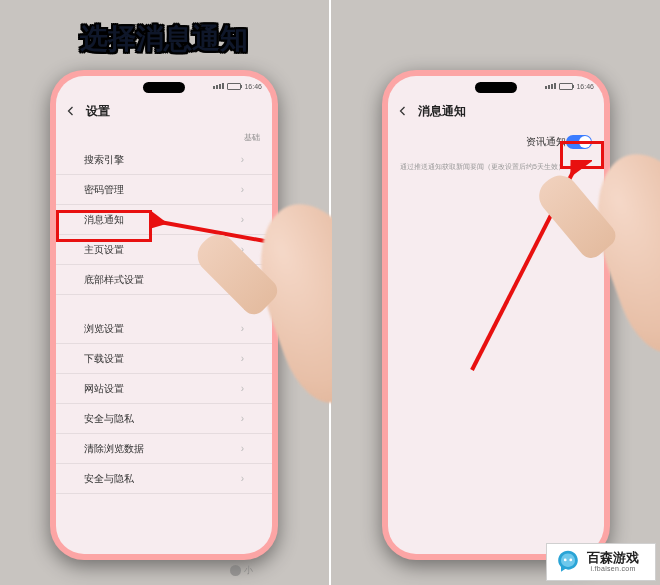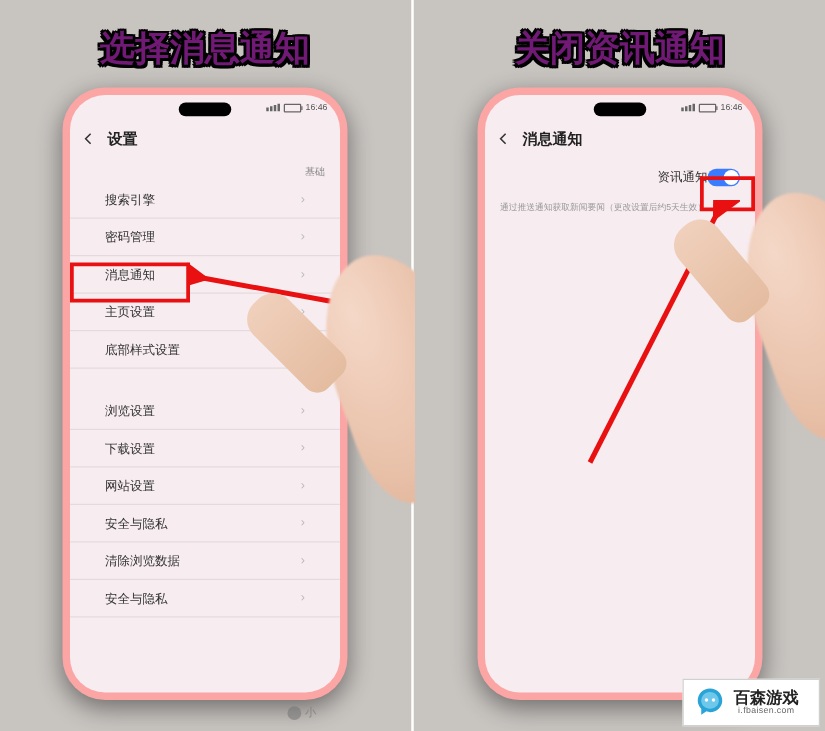--- a/index.html
+++ b/index.html
@@ -28,21 +28,21 @@
       height: 585px;
       background: #fff;
     }
     .title-banner {
       position: absolute;
       top: 20px;
       left: 50%;
       transform: translateX(-50%);
       font-size: 28px;
       font-weight: 700;
-      color: #701a75;
+      color: #0f172a;
       text-shadow: -2px -2px 0 #000, 2px -2px 0 #000, -2px 2px 0 #000, 2px 2px 0 #000, 0 -2px 0 #000, 0 2px 0 #000, -2px 0 0 #000, 2px 0 0 #000;
       white-space: nowrap;
     }
     .phone {
       position: absolute;
       top: 70px;
       left: 50%;
       transform: translateX(-50%);
       width: 228px;
       height: 490px;
@@ -314,21 +314,20 @@
   <div class="hand" style="right:-50px; top:200px;"></div>
   <div class="finger" style="right:40px; top:215px; transform: rotate(-45deg);"></div>
 
   <div class="wx-mark left-m">
     <span class="wx-icon"></span>
     <span>小</span>
   </div>
 </div>
 
 <div class="panel right">
-  <div class="title-banner">关闭资讯通知</div>
 
   <div class="phone">
     <div class="screen">
       <div class="notch"></div>
       <div class="status-bar">
         <span class="sig">
             <span></span>
             <span></span>
             <span></span>
             <span></span>

